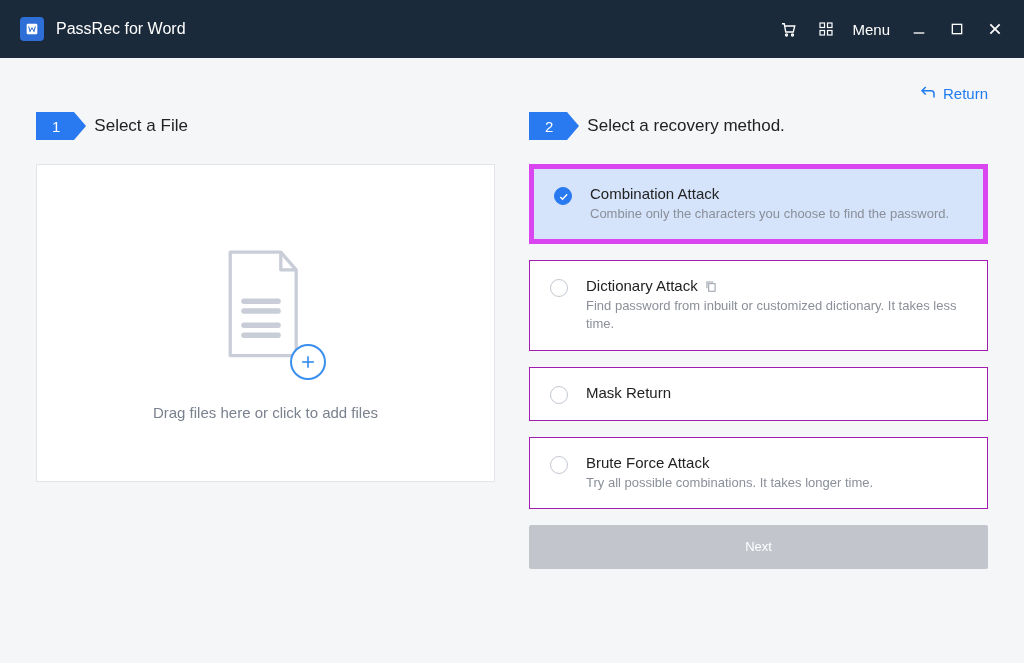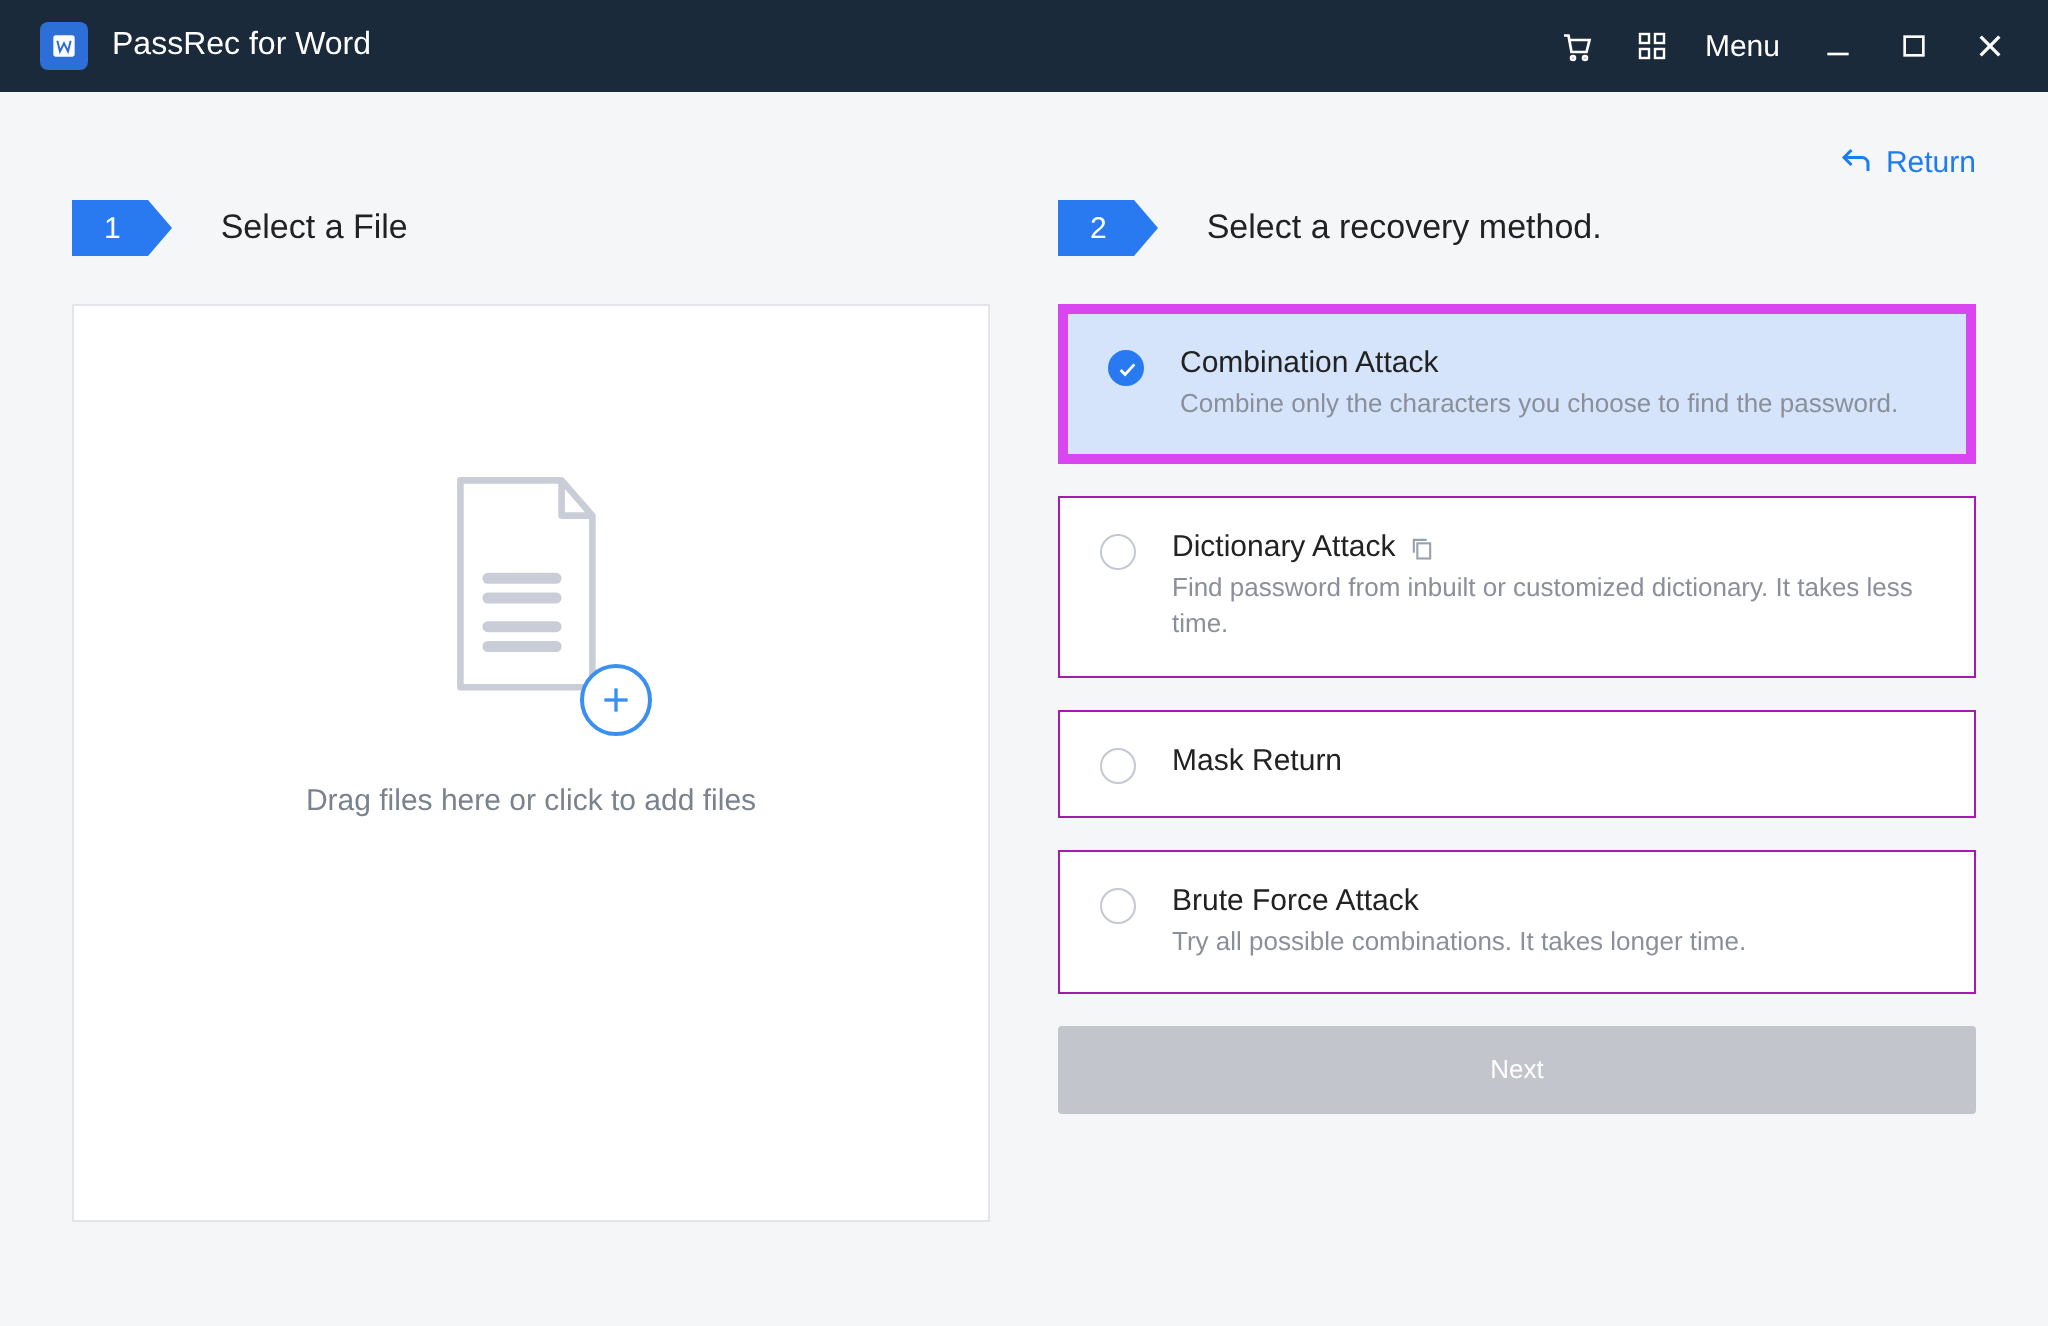--- a/index.html
+++ b/index.html
@@ -4,21 +4,21 @@
 <style>
   * { box-sizing: border-box; margin: 0; padding: 0; }
   body {
     font-family: "Segoe UI", -apple-system, sans-serif;
     width: 1024px;
     height: 663px;
     background: #f5f6f8;
     overflow: hidden;
   }
   .titlebar {
-    height: 46px;
+    height: 58px;
     background: #1b2a3a;
     display: flex;
     align-items: center;
     padding: 0 20px;
     color: #fff;
   }
   .app-icon {
     width: 24px; height: 24px;
     background: #2d6fd6;
     border-radius: 4px;
@@ -76,26 +76,26 @@
     font-size: 15px;
   }
   .step-badge::after {
     content: "";
     position: absolute;
     right: -12px; top: 0;
     border-top: 14px solid transparent;
     border-bottom: 14px solid transparent;
     border-left: 12px solid #2979f1;
   }
-  .step-title { font-size: 17px; color: #222; margin-left: 16px; }
+  .step-title { font-size: 17px; color: #222; }
 
   .dropzone {
     border: 1px solid #e3e5ea;
     background: #fff;
-    height: 459px;
+    height: 318px;
     display: flex;
     flex-direction: column;
     align-items: center;
     justify-content: flex-start;
     padding-top: 85px;
     cursor: pointer;
   }
   .doc-icon { width: 100px; height: 120px; position: relative; color:#c8cdd7;}
   .add-circle {
     position: absolute;

